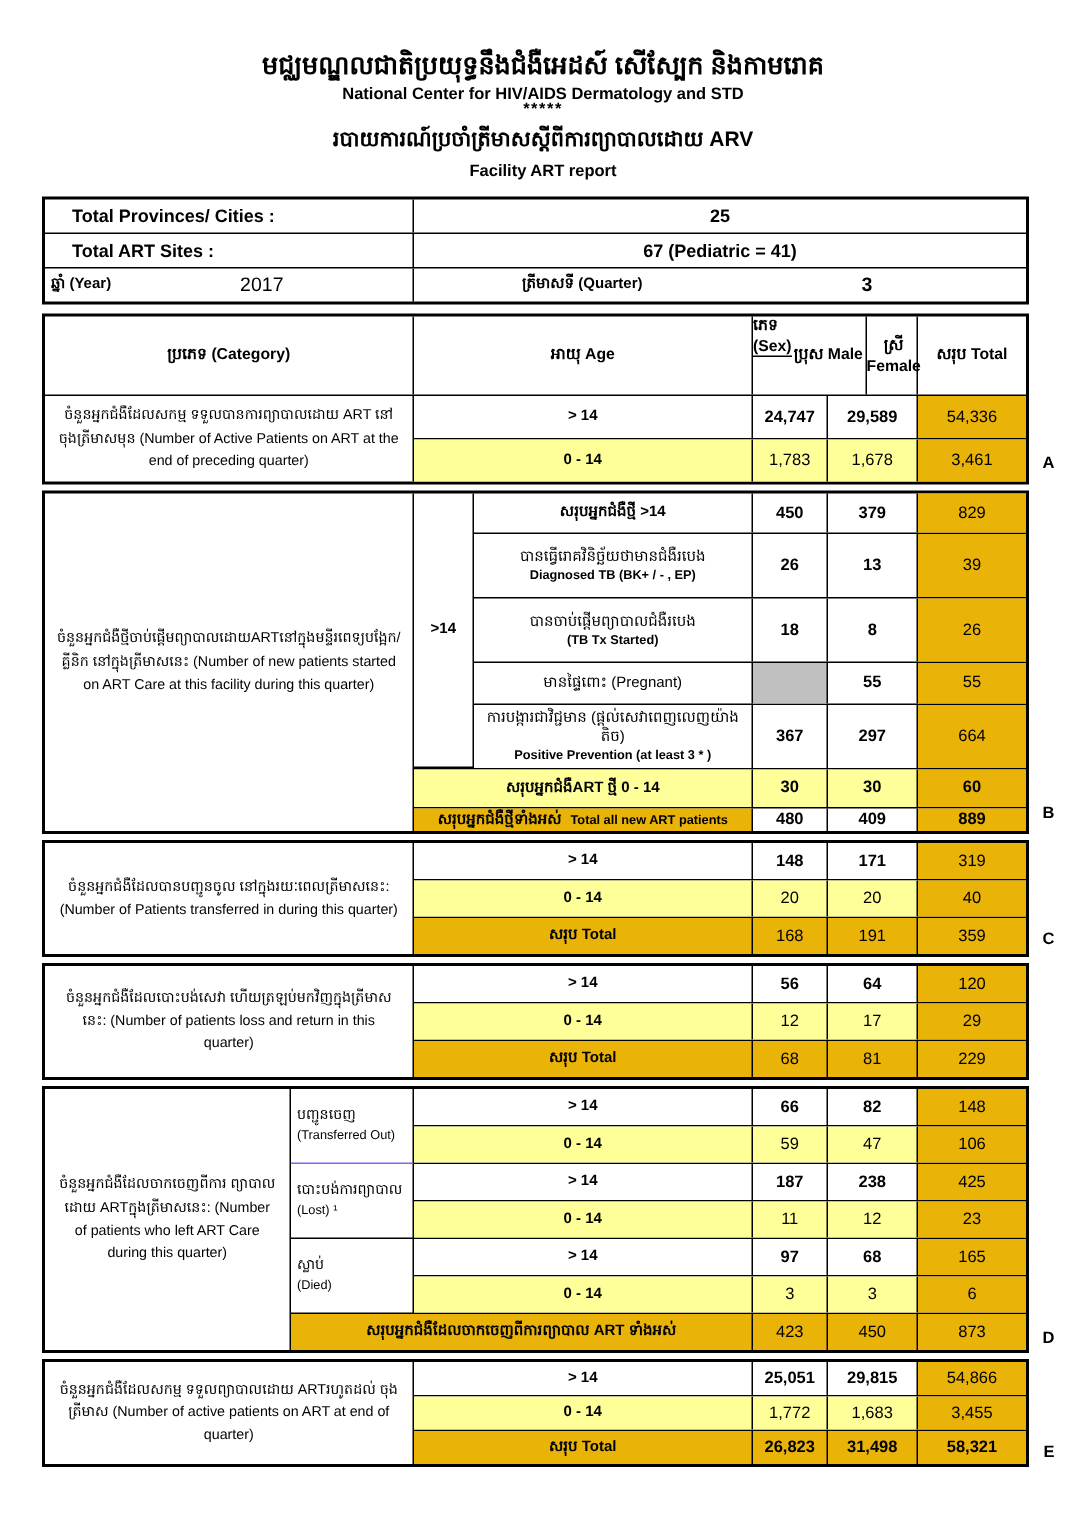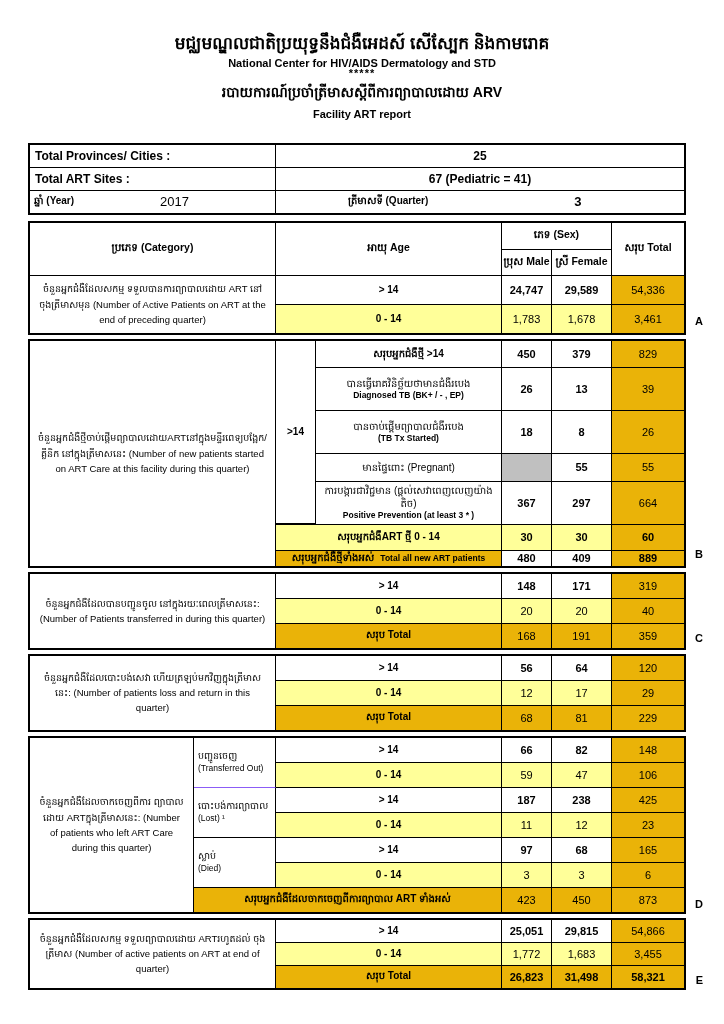--- a/index.html
+++ b/index.html
@@ -3,21 +3,21 @@
 <meta charset="utf-8">
 <style>
   html,body{margin:0;padding:0;background:#fff;}
   .page{position:relative;width:724px;height:1024px;background:#ffffff;overflow:hidden;
         font-family:"Liberation Sans","DejaVu Sans",sans-serif;color:#000;}
   .hdr-block{padding-top:34px;text-align:center;line-height:1.15;}
   .t-km{font-size:17px;font-weight:bold;}
   .t-en{font-size:11px;font-weight:bold;margin-top:3px;}
   .t-stars{font-size:11px;font-weight:bold;letter-spacing:1px;line-height:.8;}
   .t-rep-km{font-size:14px;font-weight:bold;margin-top:6px;}
-  .t-rep-en{font-size:11px;font-weight:bold;margin-top:8px;margin-bottom:22px;}
+  .t-rep-en{font-size:11px;font-weight:bold;margin-top:8px;margin-bottom:10px;}
   .tables{margin-left:28px;width:658px;}
   .blk{border:2px solid #000;width:658px;box-sizing:border-box;margin-bottom:4px;background:#fff;}
   .wrap{position:relative;}
   .r{display:flex;border-bottom:1px solid #000;}
   .nb{border-bottom:none;}
   .cell{display:flex;align-items:center;justify-content:center;text-align:center;
         box-sizing:border-box;border-right:1px solid #000;font-size:11px;}
   .nr{border-right:none;}
   .b{font-weight:bold;}
   .ye{background:#FFFF99;}
@@ -27,28 +27,28 @@
   .bagew{width:40px;} .blabw{width:186px;} .byw{width:226px;}
   .dcw{width:164px;} .dsw{width:82px;} .dtw{width:308px;}
   .col{display:flex;flex-direction:column;flex:1;}
   .flexsec{display:flex;}
   .catc{font-size:9.5px;line-height:1.6;padding:2px 8px;}
   .lab{flex-direction:column;line-height:1.3;padding:1px 2px;}
   .km{font-size:10px;}
   .en{font-size:8.5px;}
   .agev{font-size:10px;font-weight:bold;}
   .hcell{font-size:10.5px;font-weight:bold;}
-  .sexgrp{width:110px;display:flex;flex-direction:column;border-right:1px solid #000;box-sizing:border-box;}
+  .sexgrp{width:110px;display:flex;flex-direction:row;border-right:1px solid #000;box-sizing:border-box;}
   .sextop{height:26px;display:flex;align-items:center;justify-content:center;border-bottom:1px solid #000;font-size:10.5px;font-weight:bold;}
   .sexbot{display:flex;flex:1;}
   .sexbot .cell{height:100%;}
   .dsub{flex-direction:column;align-items:flex-start;justify-content:center;text-align:left;padding-left:4px;line-height:1.35;}
   .dsub .km{font-size:9.5px;} .dsub .en{font-size:8.5px;}
   .letter{position:absolute;right:-17px;font-size:11px;font-weight:bold;}
-  .ic1{width:246px;justify-content:flex-start;text-align:left;padding-left:5px;font-weight:bold;font-size:12px;}
+  .ic1{width:246px;justify-content:flex-start;text-align:left;padding-left:18px;font-weight:bold;font-size:12px;}
   .ic2{width:408px;font-weight:bold;font-size:12px;}
   .yearcell{width:246px;display:flex;align-items:center;box-sizing:border-box;border-right:1px solid #000;padding-left:4px;}
   .ylab{font-size:10px;font-weight:bold;}
   .yval{flex:1;text-align:center;font-size:13px;font-weight:normal;}
   .qcell{width:408px;display:flex;align-items:center;box-sizing:border-box;}
   .qlab{width:55%;text-align:center;font-size:10px;font-weight:bold;}
   .qval{width:38%;text-align:center;font-size:13px;font-weight:bold;}
   .totlab{gap:6px;}
 </style>
 </head>

